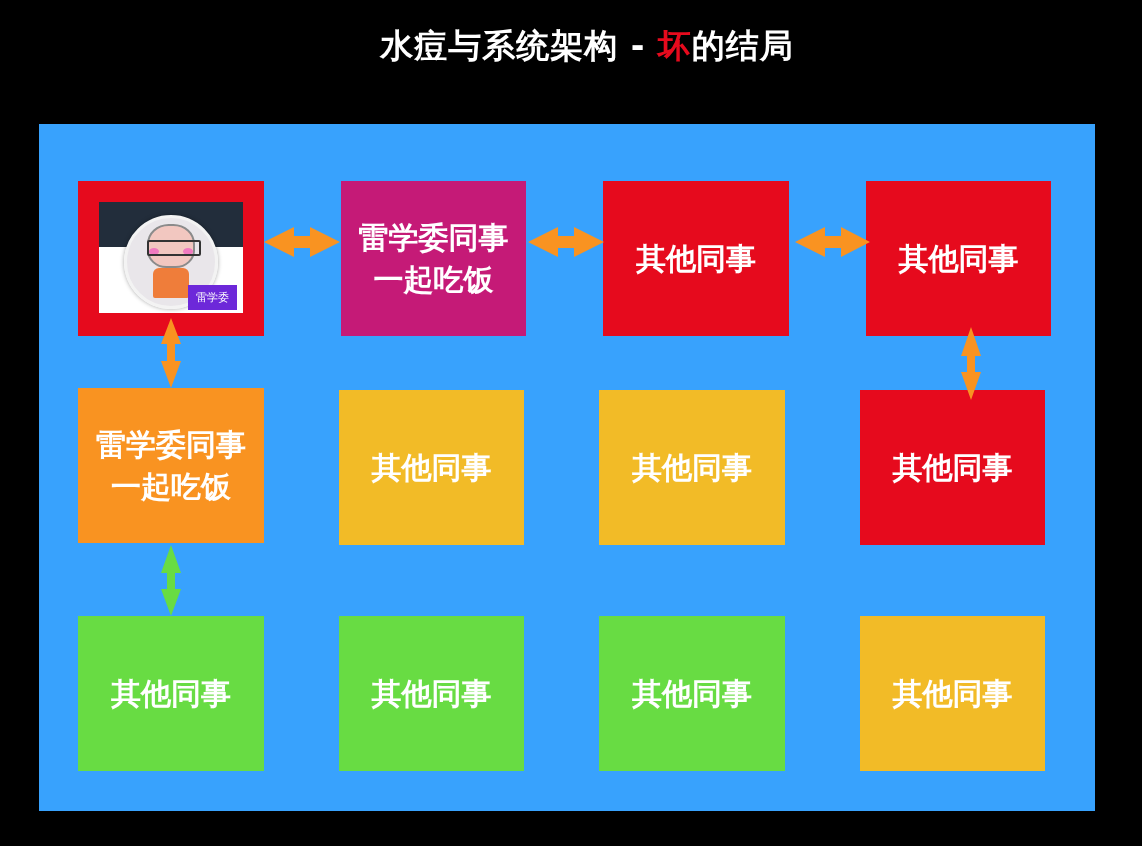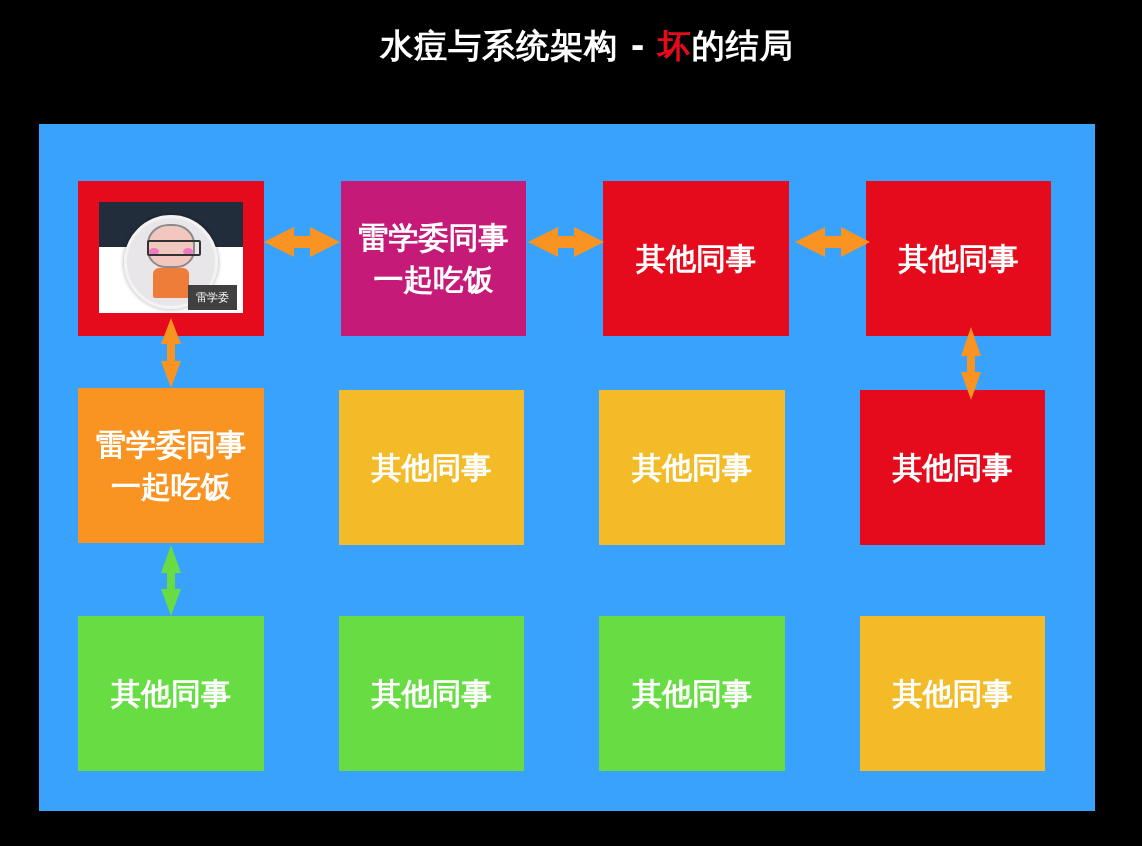--- a/index.html
+++ b/index.html
@@ -14,21 +14,21 @@
   .avatar-card { position:absolute; left:99px; top:202px; width:144px; height:111px; background:#fff; overflow:hidden; }
   .avatar-card .band { position:absolute; left:0; top:0; width:144px; height:45px; background:#222d3b; }
   .avatar-card .circle { position:absolute; left:25px; top:13px; width:88px; height:88px; border-radius:50%;
          background:radial-gradient(circle at 50% 40%, #f4d9d2 0 28%, #e9e6ea 29% 100%);
          border:3px solid #f3f3f3; box-shadow:0 0 4px rgba(0,0,0,0.35); overflow:hidden; }
   .circle .head { position:absolute; left:20px; top:6px; width:44px; height:40px; border-radius:45% 45% 40% 40%; background:#f2c7c0; border:2px solid #8b8b8b; }
   .circle .glasses { position:absolute; left:20px; top:22px; width:50px; height:12px; border:2px solid #333; border-radius:2px; }
   .circle .shirt { position:absolute; left:26px; top:50px; width:36px; height:30px; background:#ef7d3a; border-radius:6px 6px 2px 2px; }
   .circle .cheek1, .circle .cheek2 { position:absolute; top:30px; width:10px; height:7px; border-radius:50%; background:#f07ac0; }
   .circle .cheek1 { left:22px; } .circle .cheek2 { left:56px; }
-  .avatar-card .badge { position:absolute; left:89px; top:83px; width:49px; height:25px; background:#404040;
+  .avatar-card .badge { position:absolute; left:89px; top:83px; width:49px; height:25px; background:#6d28d9;
          color:#fff; font-size:11px; display:flex; align-items:center; justify-content:center; }
   svg.arrows { position:absolute; left:0; top:0; }
 </style>
 </head>
 <body>
 
 <div class="title">
   <span>水痘与系统架构 - </span><span class="hl">坏</span><span>的结局</span>
 </div>
 

